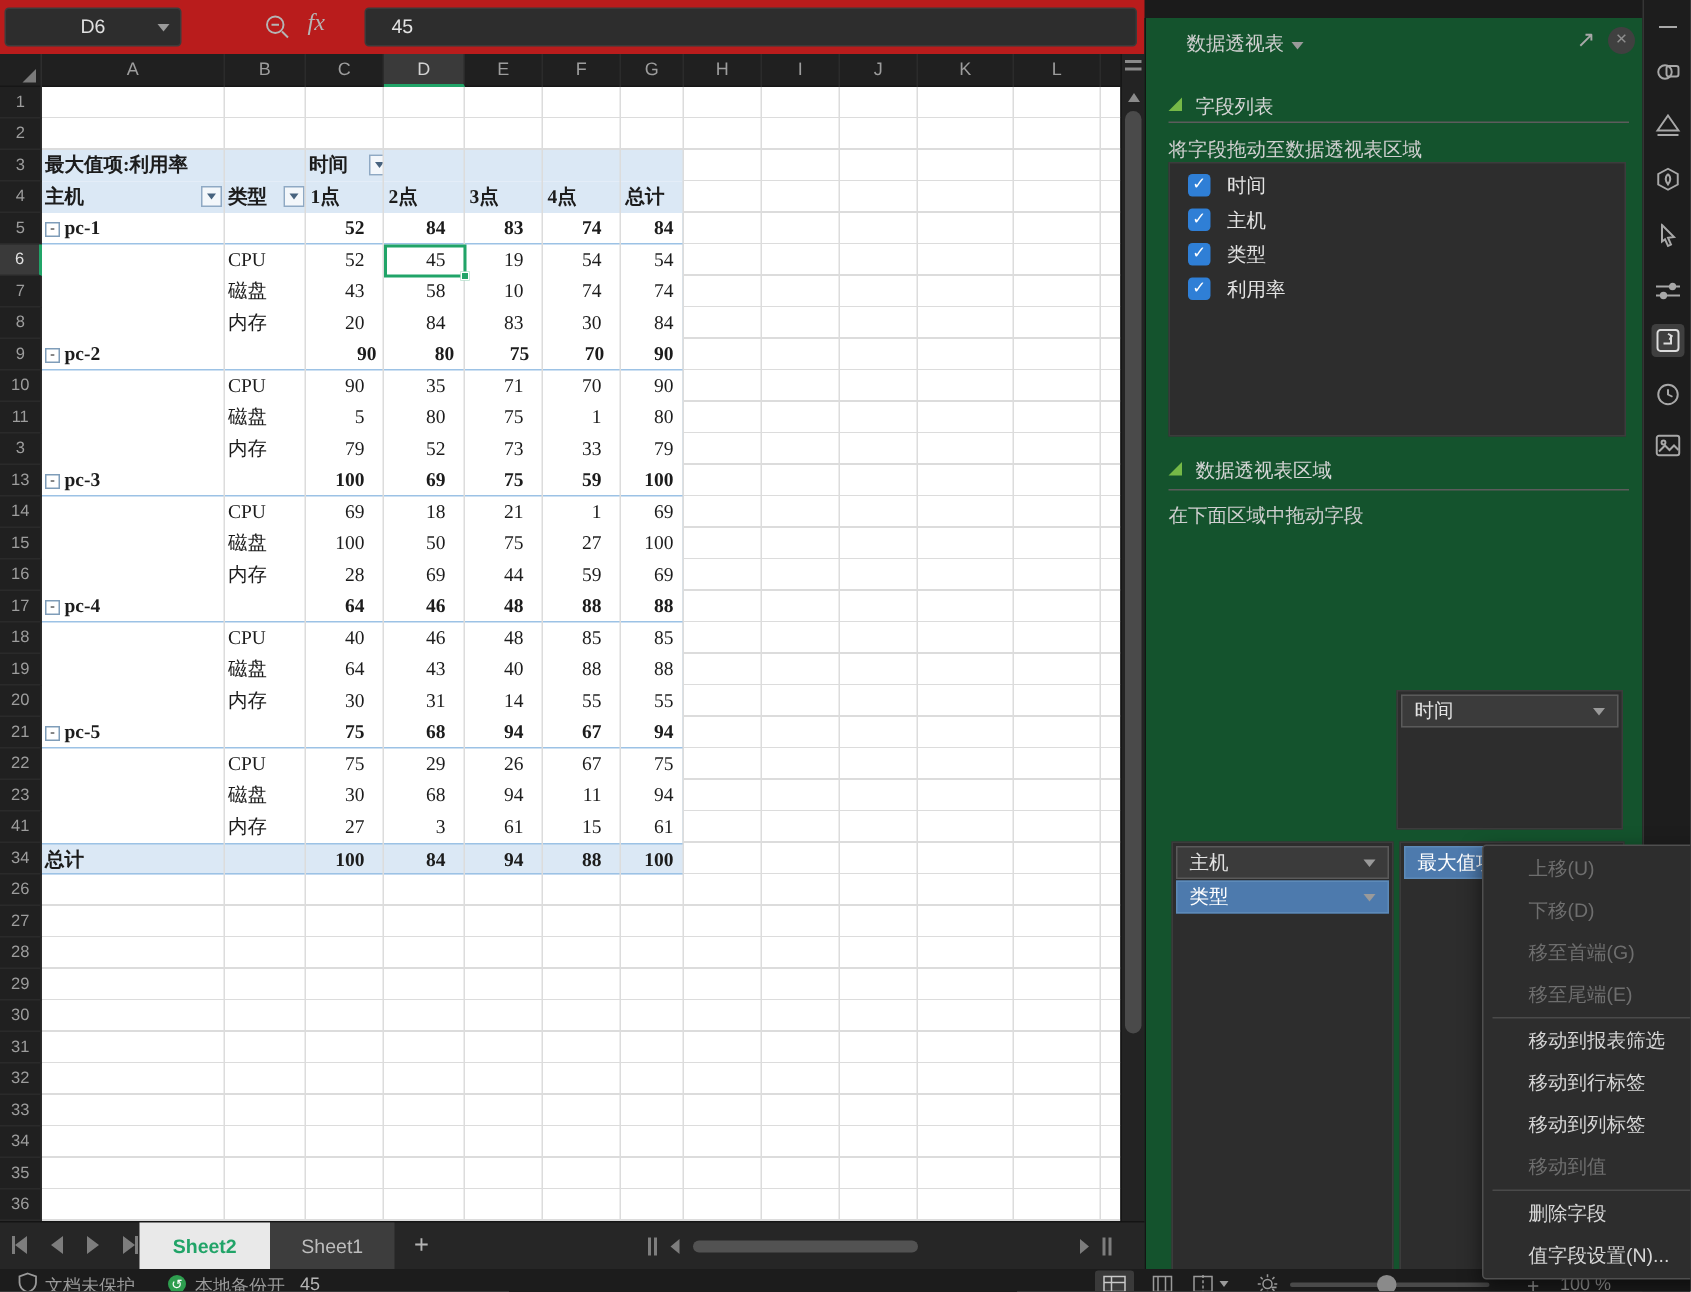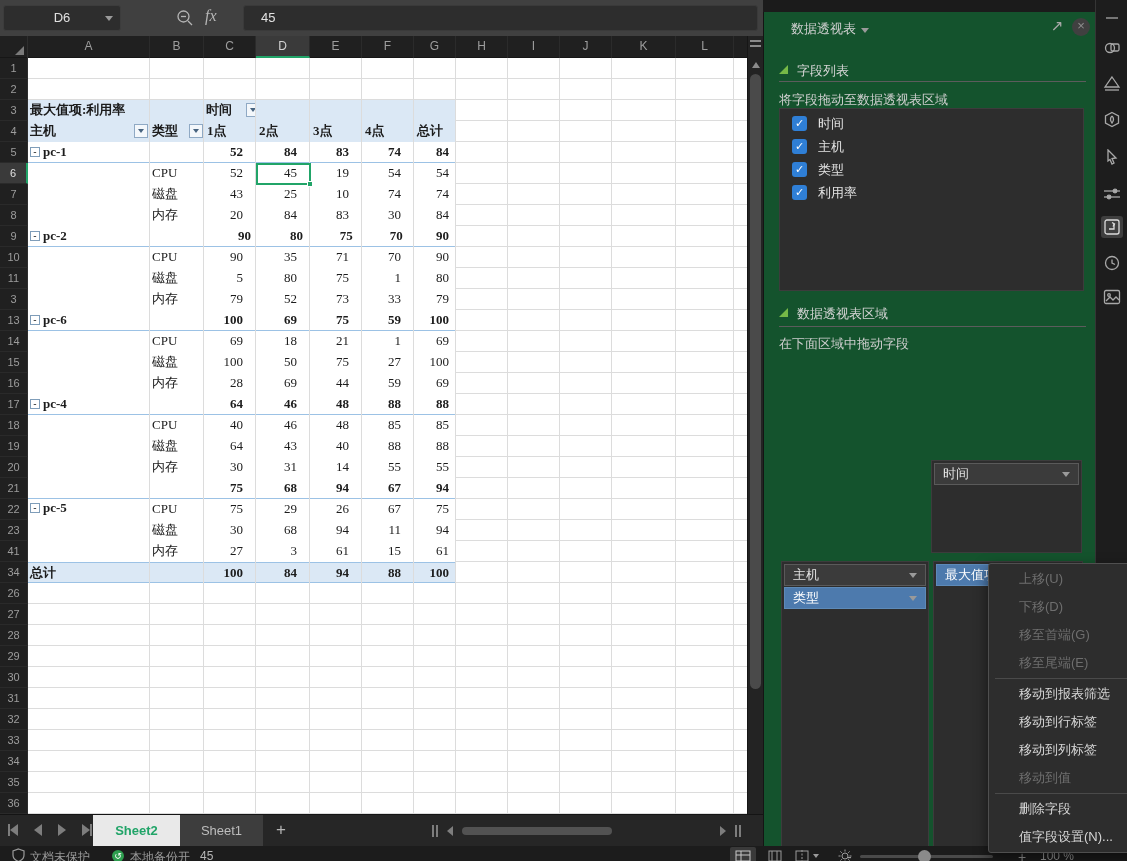--- a/index.html
+++ b/index.html
@@ -6,21 +6,21 @@
   html,body { background:#111; }
   #app {
     position:relative; width:1127px; height:861px; overflow:hidden;
     background:#1b1b1b;
     font-family:"Liberation Sans","DejaVu Sans",sans-serif;
     -webkit-font-smoothing:antialiased;
   }
   .abs { position:absolute; }
 
   
-  .topbar { left:0; top:0; width:763px; height:36px; background:#404040; }
+  .topbar { left:0; top:0; width:763px; height:36px; background:#b91c1c; }
   .namebox { left:3px; top:5px; width:118px; height:26px; background:#2d2d2d; border:1px solid #3c3c3c; border-radius:3px; color:#e0e0e0; font-size:13px; line-height:24px; text-align:center; }
   .namebox .tri-d { position:absolute; right:7px; top:10px; }
   .fbar { left:243px; top:5px; width:515px; height:26px; background:#2d2d2d; border:1px solid #3a3a3a; border-radius:3px; color:#e2e2e2; font-size:13px; line-height:24px; padding-left:17px; }
   .fx { left:205px; top:7px; color:#b5b5b5; font-family:"Liberation Serif",serif; font-style:italic; font-size:16px; }
   .zoomout-ic { left:176px; top:9px; }
 
   
   .colhdr { left:0; top:36px; width:747px; height:22px; background:#202020; display:flex; border-bottom:1px solid #161616; }
   .colhdr .corner { width:28px; height:22px; position:relative; border-right:1px solid #2e2e2e; }
   .colhdr .corner .ctri { position:absolute; right:3px; bottom:3px; width:0; height:0; border-left:9px solid transparent; border-bottom:9px solid #7a7a7a; }
@@ -238,21 +238,21 @@
           <div class="pc num" style="width: 52px;">52</div>
           <div class="pc num" style="width: 54px;">45</div>
           <div class="pc num" style="width: 52px;">19</div>
           <div class="pc num" style="width: 52px;">54</div>
           <div class="pc numg" style="width: 42px;">54</div>
         </div>
         <div class="prow detail">
           <div class="pc " style="width: 122px; padding-left: 2px;"></div>
           <div class="pc " style="width: 54px; padding-left: 2px;">磁盘</div>
           <div class="pc num" style="width: 52px;">43</div>
-          <div class="pc num" style="width: 54px;">25</div>
+          <div class="pc num" style="width: 54px;">58</div>
           <div class="pc num" style="width: 52px;">10</div>
           <div class="pc num" style="width: 52px;">74</div>
           <div class="pc numg" style="width: 42px;">74</div>
         </div>
         <div class="prow detail">
           <div class="pc " style="width: 122px; padding-left: 2px;"></div>
           <div class="pc " style="width: 54px; padding-left: 2px;">内存</div>
           <div class="pc num" style="width: 52px;">20</div>
           <div class="pc num" style="width: 54px;">84</div>
           <div class="pc num" style="width: 52px;">83</div>
@@ -289,21 +289,21 @@
         <div class="prow detail">
           <div class="pc " style="width: 122px; padding-left: 2px;"></div>
           <div class="pc " style="width: 54px; padding-left: 2px;">内存</div>
           <div class="pc num" style="width: 52px;">79</div>
           <div class="pc num" style="width: 54px;">52</div>
           <div class="pc num" style="width: 52px;">73</div>
           <div class="pc num" style="width: 52px;">33</div>
           <div class="pc numg" style="width: 42px;">79</div>
         </div>
         <div class="prow group">
-          <div class="pc " style="width: 122px; padding-left: 2px;"><span class="collapse">-</span><span class="bold">pc-6</span></div>
+          <div class="pc " style="width: 122px; padding-left: 2px;"><span class="collapse">-</span><span class="bold">pc-3</span></div>
           <div class="pc " style="width: 54px; padding-left: 2px;"></div>
           <div class="pc num bold" style="width: 52px;">100</div>
           <div class="pc num bold" style="width: 54px;">69</div>
           <div class="pc num bold" style="width: 52px;">75</div>
           <div class="pc num bold" style="width: 52px;">59</div>
           <div class="pc numg bold" style="width: 42px;">100</div>
         </div>
         <div class="prow detail">
           <div class="pc " style="width: 122px; padding-left: 2px;"></div>
           <div class="pc " style="width: 54px; padding-left: 2px;">CPU</div>
@@ -361,21 +361,21 @@
         <div class="prow detail">
           <div class="pc " style="width: 122px; padding-left: 2px;"></div>
           <div class="pc " style="width: 54px; padding-left: 2px;">内存</div>
           <div class="pc num" style="width: 52px;">30</div>
           <div class="pc num" style="width: 54px;">31</div>
           <div class="pc num" style="width: 52px;">14</div>
           <div class="pc num" style="width: 52px;">55</div>
           <div class="pc numg" style="width: 42px;">55</div>
         </div>
         <div class="prow group">
-          <div class="pc " style="width: 122px; padding-left: 2px; margin-top: 20px;"><span class="collapse">-</span><span class="bold">pc-5</span></div>
+          <div class="pc " style="width: 122px; padding-left: 2px;"><span class="collapse">-</span><span class="bold">pc-5</span></div>
           <div class="pc " style="width: 54px; padding-left: 2px;"></div>
           <div class="pc num bold" style="width: 52px;">75</div>
           <div class="pc num bold" style="width: 54px;">68</div>
           <div class="pc num bold" style="width: 52px;">94</div>
           <div class="pc num bold" style="width: 52px;">67</div>
           <div class="pc numg bold" style="width: 42px;">94</div>
         </div>
         <div class="prow detail">
           <div class="pc " style="width: 122px; padding-left: 2px;"></div>
           <div class="pc " style="width: 54px; padding-left: 2px;">CPU</div>

